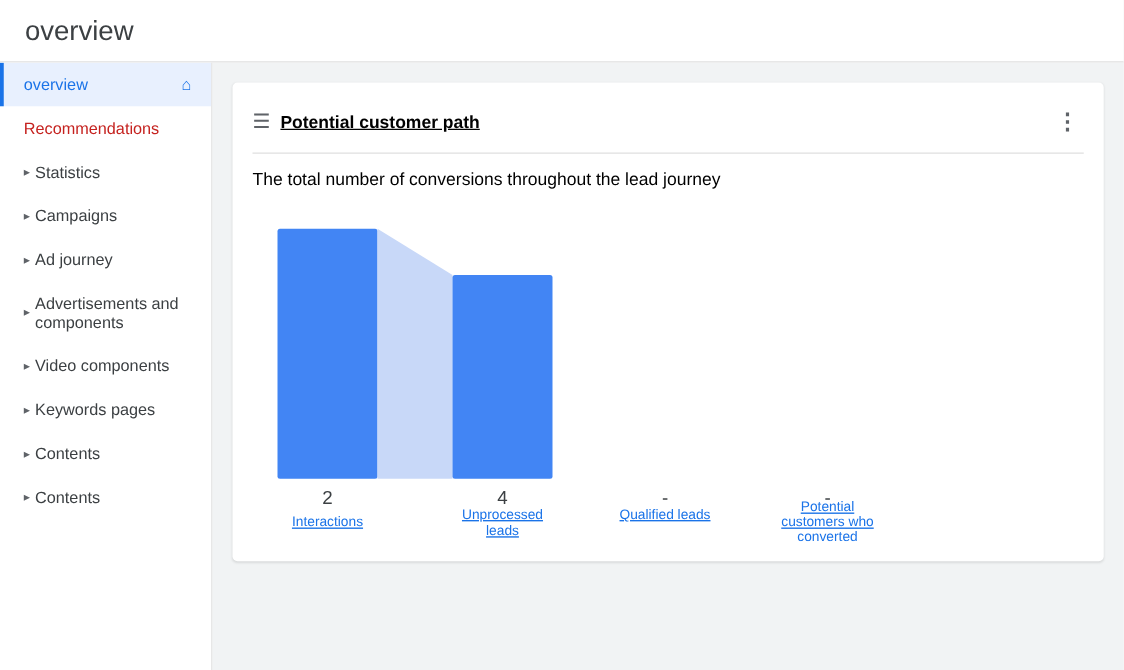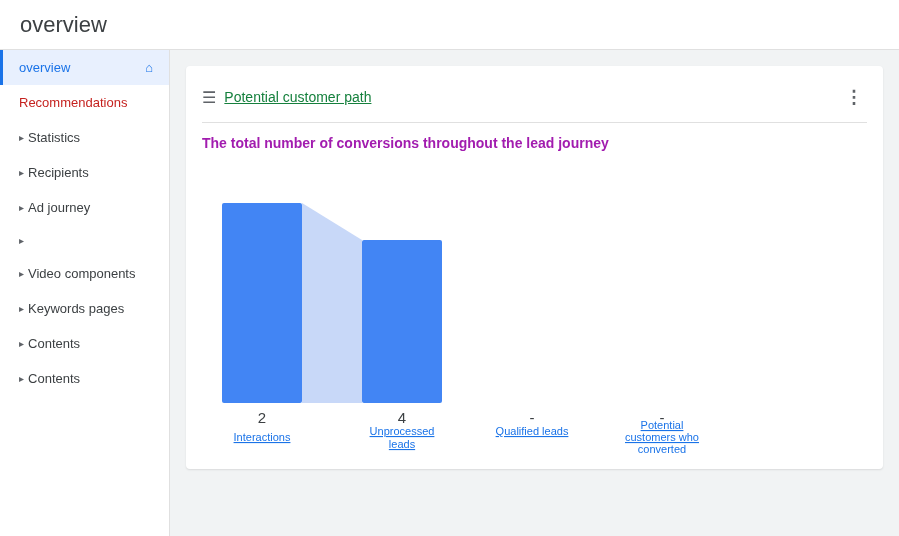--- a/index.html
+++ b/index.html
@@ -103,38 +103,38 @@
       gap: 8px;
     }
 
     .filter-icon {
       color: #5f6368;
       font-size: 16px;
     }
 
     .card-title-link {
       font-size: 14px;
-      color: #15803d;
+      color: #000000;
       text-decoration: underline;
       cursor: pointer;
+      font-weight: bold;
     }
 
     .more-icon {
       cursor: pointer;
       color: #5f6368;
       font-size: 18px;
       font-weight: bold;
       padding: 4px;
     }
 
     .chart-description {
       font-size: 14px;
-      color: #a21caf;
-      margin-bottom: 32px;
-      font-weight: bold;
+      color: #000000;
+      margin-bottom: 12px;
     }
 
     
     .chart-svg-container {
       width: 100%;
       height: 270px;
     }
   </style>
 </head>
 <body>
@@ -153,28 +153,29 @@
       </div>
       <div class="sidebar-item red-text">
         <span>Recommendations</span>
       </div>
       <div class="sidebar-item">
         <span class="chevron">▸</span>
         <span>Statistics</span>
       </div>
       <div class="sidebar-item">
         <span class="chevron">▸</span>
-        <span>Recipients</span>
+        <span>Campaigns</span>
       </div>
       <div class="sidebar-item">
         <span class="chevron">▸</span>
         <span>Ad journey</span>
       </div>
       <div class="sidebar-item">
         <span class="chevron">▸</span>
+        <span>Advertisements and components</span>
       </div>
       <div class="sidebar-item">
         <span class="chevron">▸</span>
         <span>Video components</span>
       </div>
       <div class="sidebar-item">
         <span class="chevron">▸</span>
         <span>Keywords pages</span>
       </div>
       <div class="sidebar-item">

